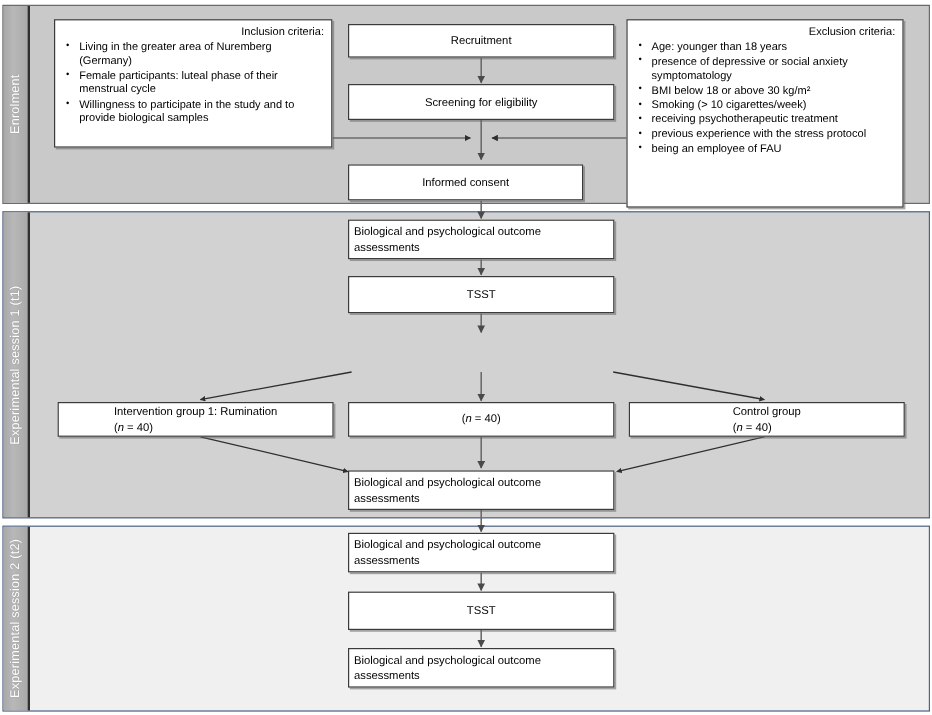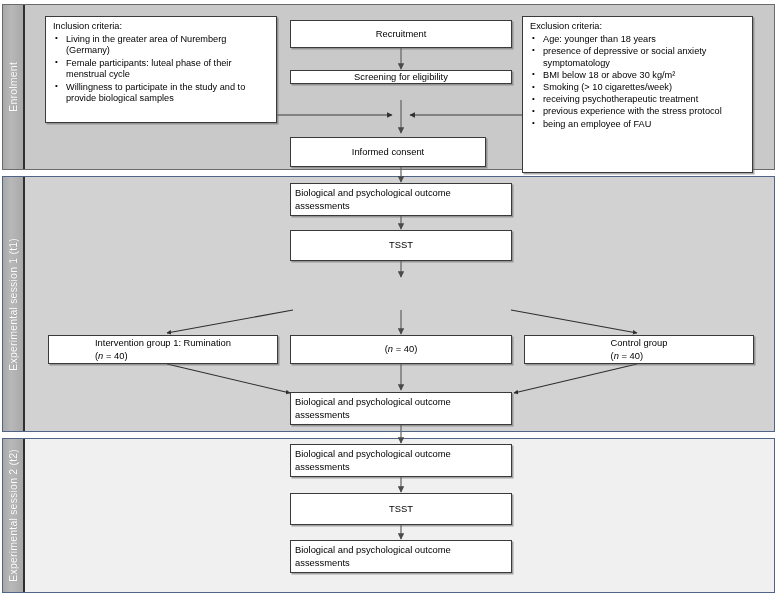--- a/index.html
+++ b/index.html
@@ -66,21 +66,21 @@
     font-size: 9.4px;
     color: #000000;
     line-height: 1.28;
     padding: 2px 4px;
   }
   .box.left-align {
     display: block;
     text-align: left;
     padding: 4px 6px 4px 6px;
   }
-  .crit-title { font-size: 9.2px; margin: 0 0 1px 1px; }
+  .crit-title { font-size: 9.2px; margin: 0 0 1px 1px; text-align: right; }
   ul.crit {
     margin: 0;
     padding: 0;
     list-style: none;
   }
   ul.crit li {
     position: relative;
     font-size: 9.2px;
     line-height: 1.27;
     padding-left: 14px;
@@ -189,21 +189,21 @@
       <li>receiving psychotherapeutic treatment</li>
       <li>previous experience with the stress protocol</li>
       <li>being an employee of FAU</li>
     </ul>
   </div>
 
   <div class="box" style="left:290px; top:20px; width:222px; height:28px;">
     <span>Recruitment</span>
   </div>
 
-  <div class="box" style="left:290px; top:70px; width:222px; height:14px;">
+  <div class="box" style="left:290px; top:70px; width:222px; height:30px;">
     <span>Screening for eligibility</span>
   </div>
 
   <div class="box" style="left:290px; top:137px; width:196px; height:30px;">
     <span>Informed consent</span>
   </div>
 
   <div class="box" style="left:290px; top:183px; width:222px; height:33px;">
     <span>Biological and psychological outcome assessments</span>
   </div>

